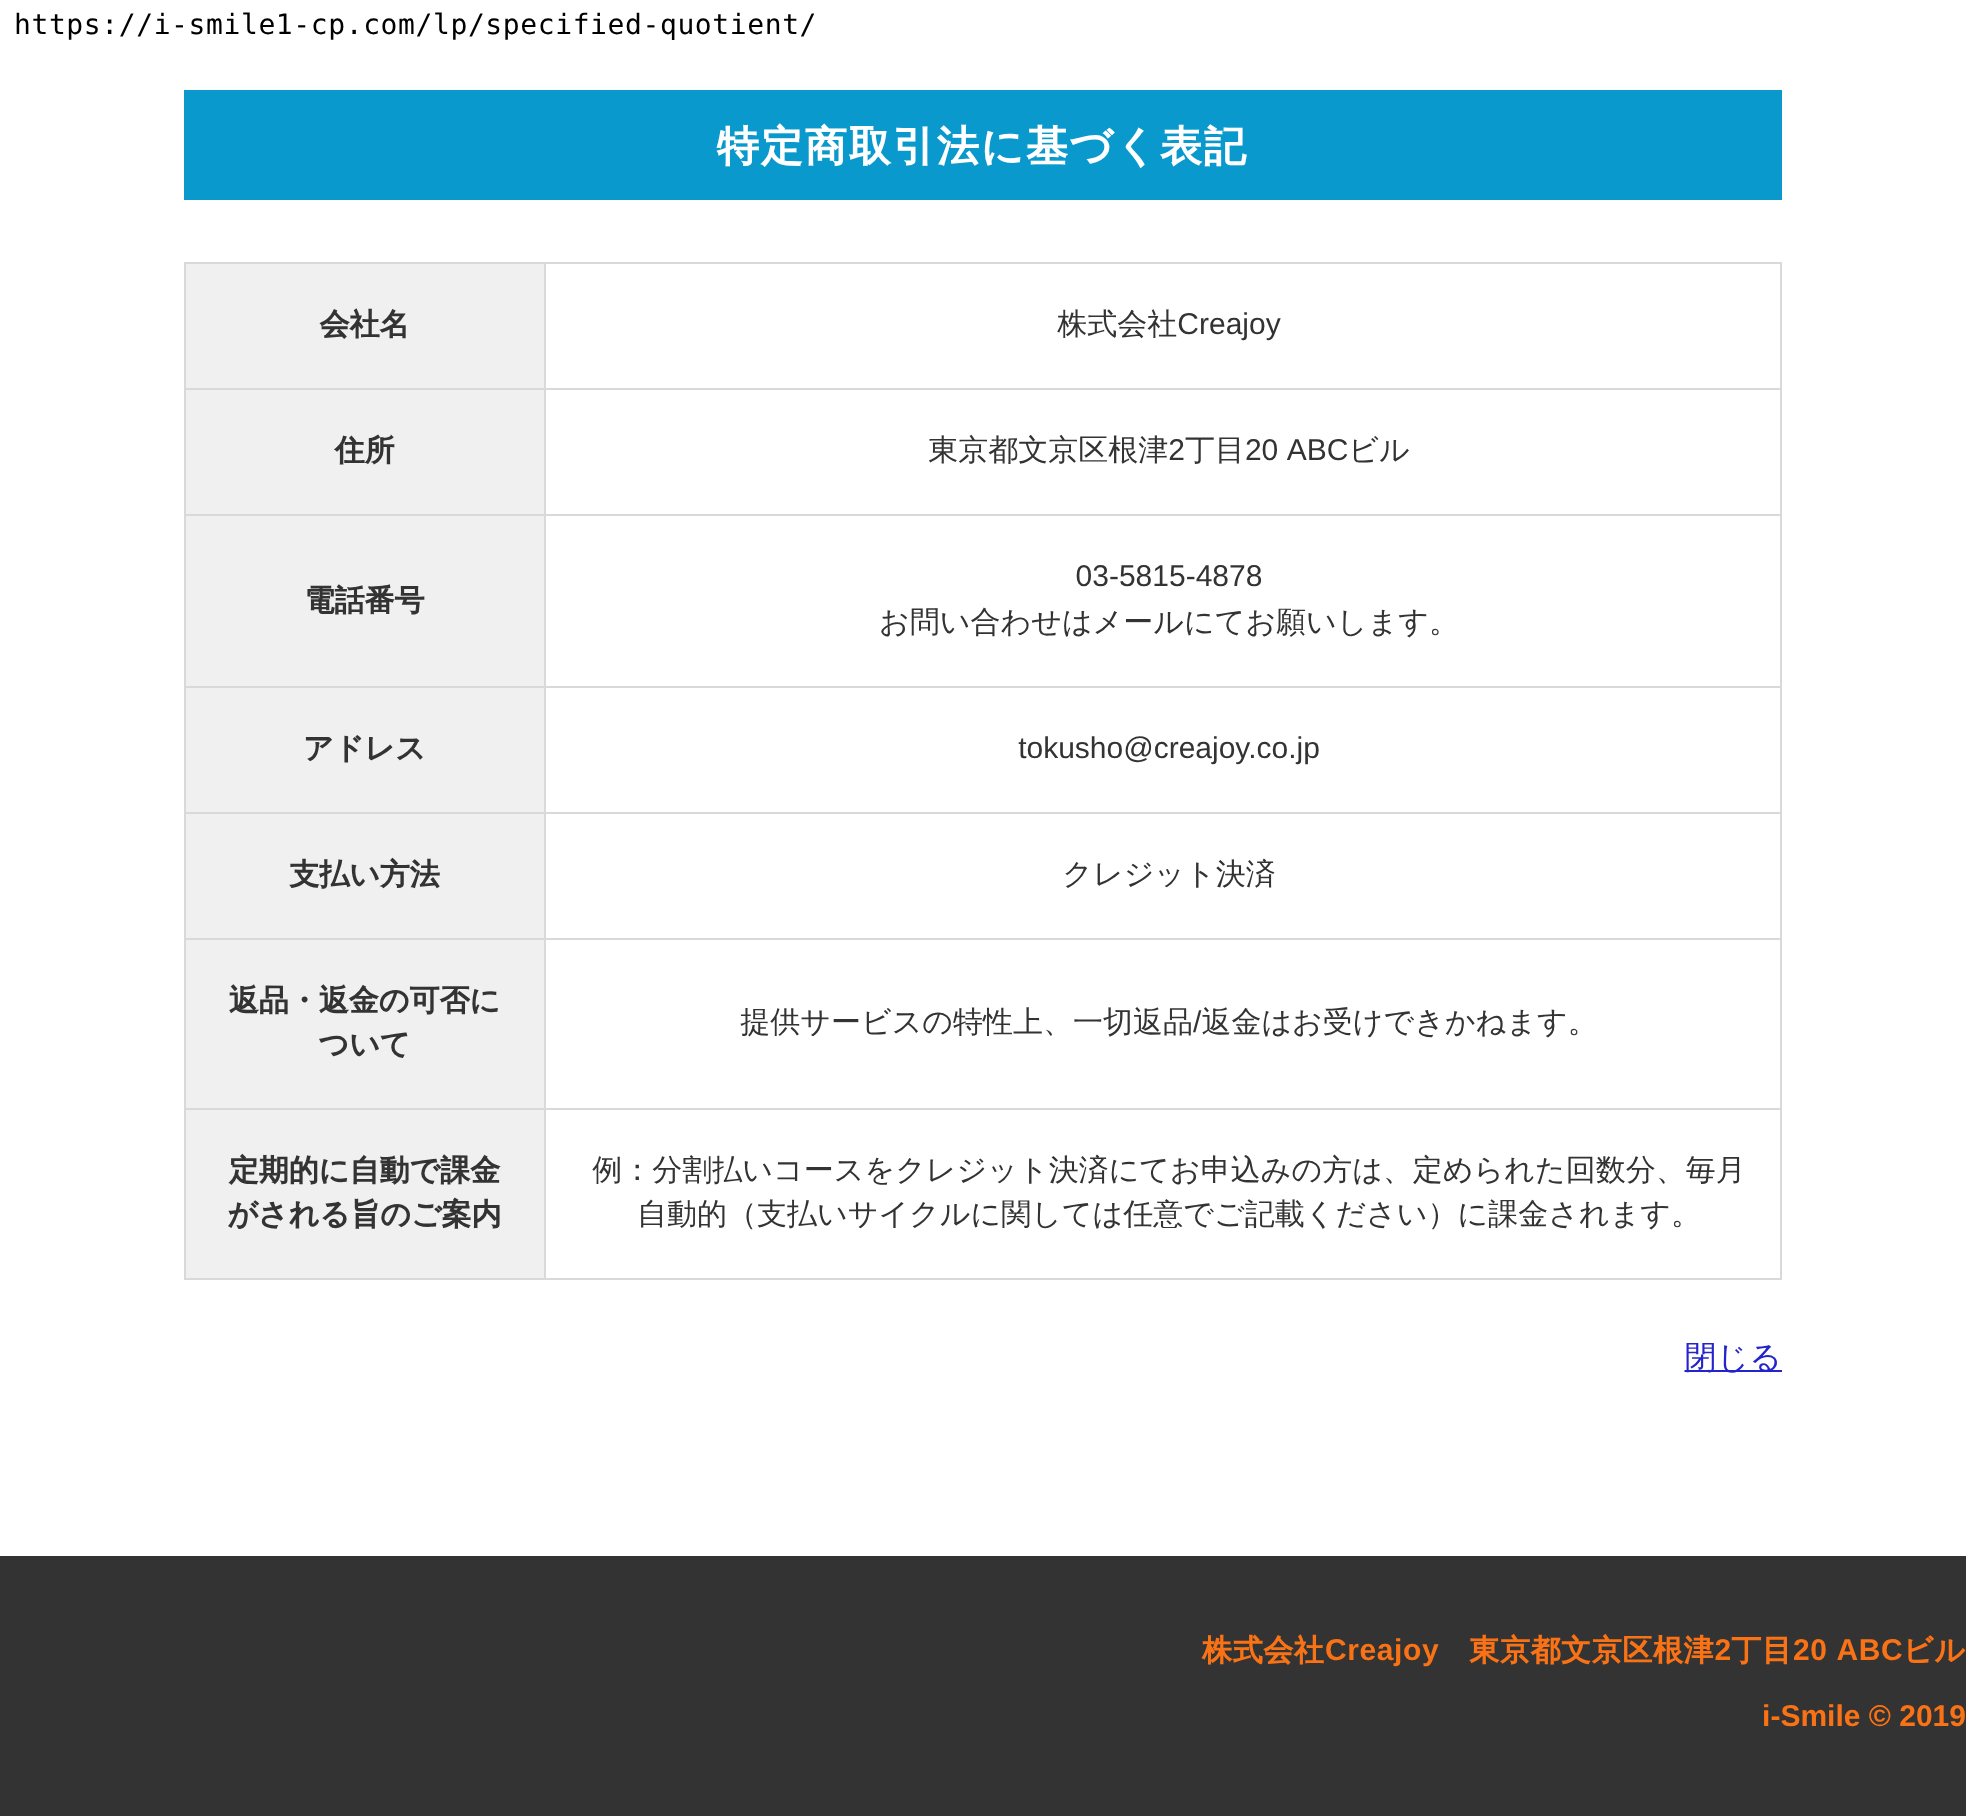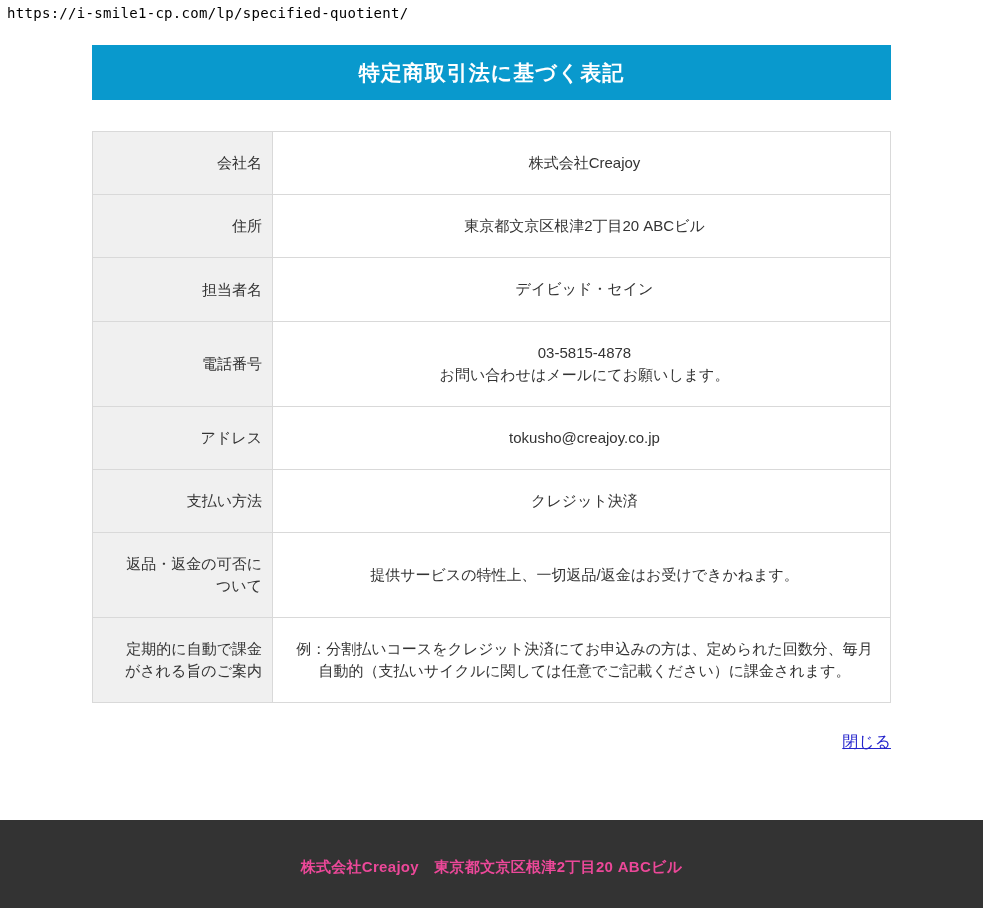--- a/index.html
+++ b/index.html
@@ -48,22 +48,22 @@
     table-layout: fixed;
   }
   .info-table th, .info-table td {
     border: 1px solid #d9d9d9;
     font-size: 15px;
     vertical-align: middle;
   }
   .info-table th {
     width: 180px;
     background: #f0f0f0;
-    font-weight: normal;
-    text-align: right;
+    font-weight: bold;
+    text-align: center;
     padding: 20px 10px;
     line-height: 1.45;
     white-space: pre-line;
     color: #333333;
   }
   .info-table td {
     background: #ffffff;
     text-align: center;
     padding: 20px 14px 20px 20px;
     line-height: 1.48;
@@ -77,24 +77,24 @@
     font-size: 16px;
     color: #2424cc;
     text-decoration: underline;
     cursor: pointer;
   }
 
   
   .footer {
     position: absolute;
     left: 0; right: 0; bottom: 0;
-    height: 88px;
+    height: 130px;
     background: #333333;
-    color: #ec4899;
-    text-align: center;
+    color: #f97316;
+    text-align: right;
     padding-top: 38px;
   }
   .footer .line1 {
     font-size: 15px;
     font-weight: bold;
     letter-spacing: 0.3px;
   }
   .footer .line2 {
     margin-top: 15px;
     font-size: 15px;
@@ -116,24 +116,20 @@
     <tbody>
       <tr>
         <th>会社名</th>
         <td>株式会社Creajoy</td>
       </tr>
       <tr>
         <th>住所</th>
         <td>東京都文京区根津2丁目20 ABCビル</td>
       </tr>
       <tr>
-        <th>担当者名</th>
-        <td>デイビッド・セイン</td>
-      </tr>
-      <tr>
         <th>電話番号</th>
         <td>03-5815-4878
 お問い合わせはメールにてお願いします。</td>
       </tr>
       <tr>
         <th>アドレス</th>
         <td>tokusho@creajoy.co.jp</td>
       </tr>
       <tr>
         <th>支払い方法</th>
@@ -153,13 +149,14 @@
   </table>
 
   <div class="close-wrap">
     <a href="#" class="close-link">閉じる</a>
   </div>
 
 </div>
 
 <div class="footer">
   <div class="line1">株式会社Creajoy　東京都文京区根津2丁目20 ABCビル</div>
+  <div class="line2">i-Smile © 2019</div>
 </div>
 
 </body></html>

